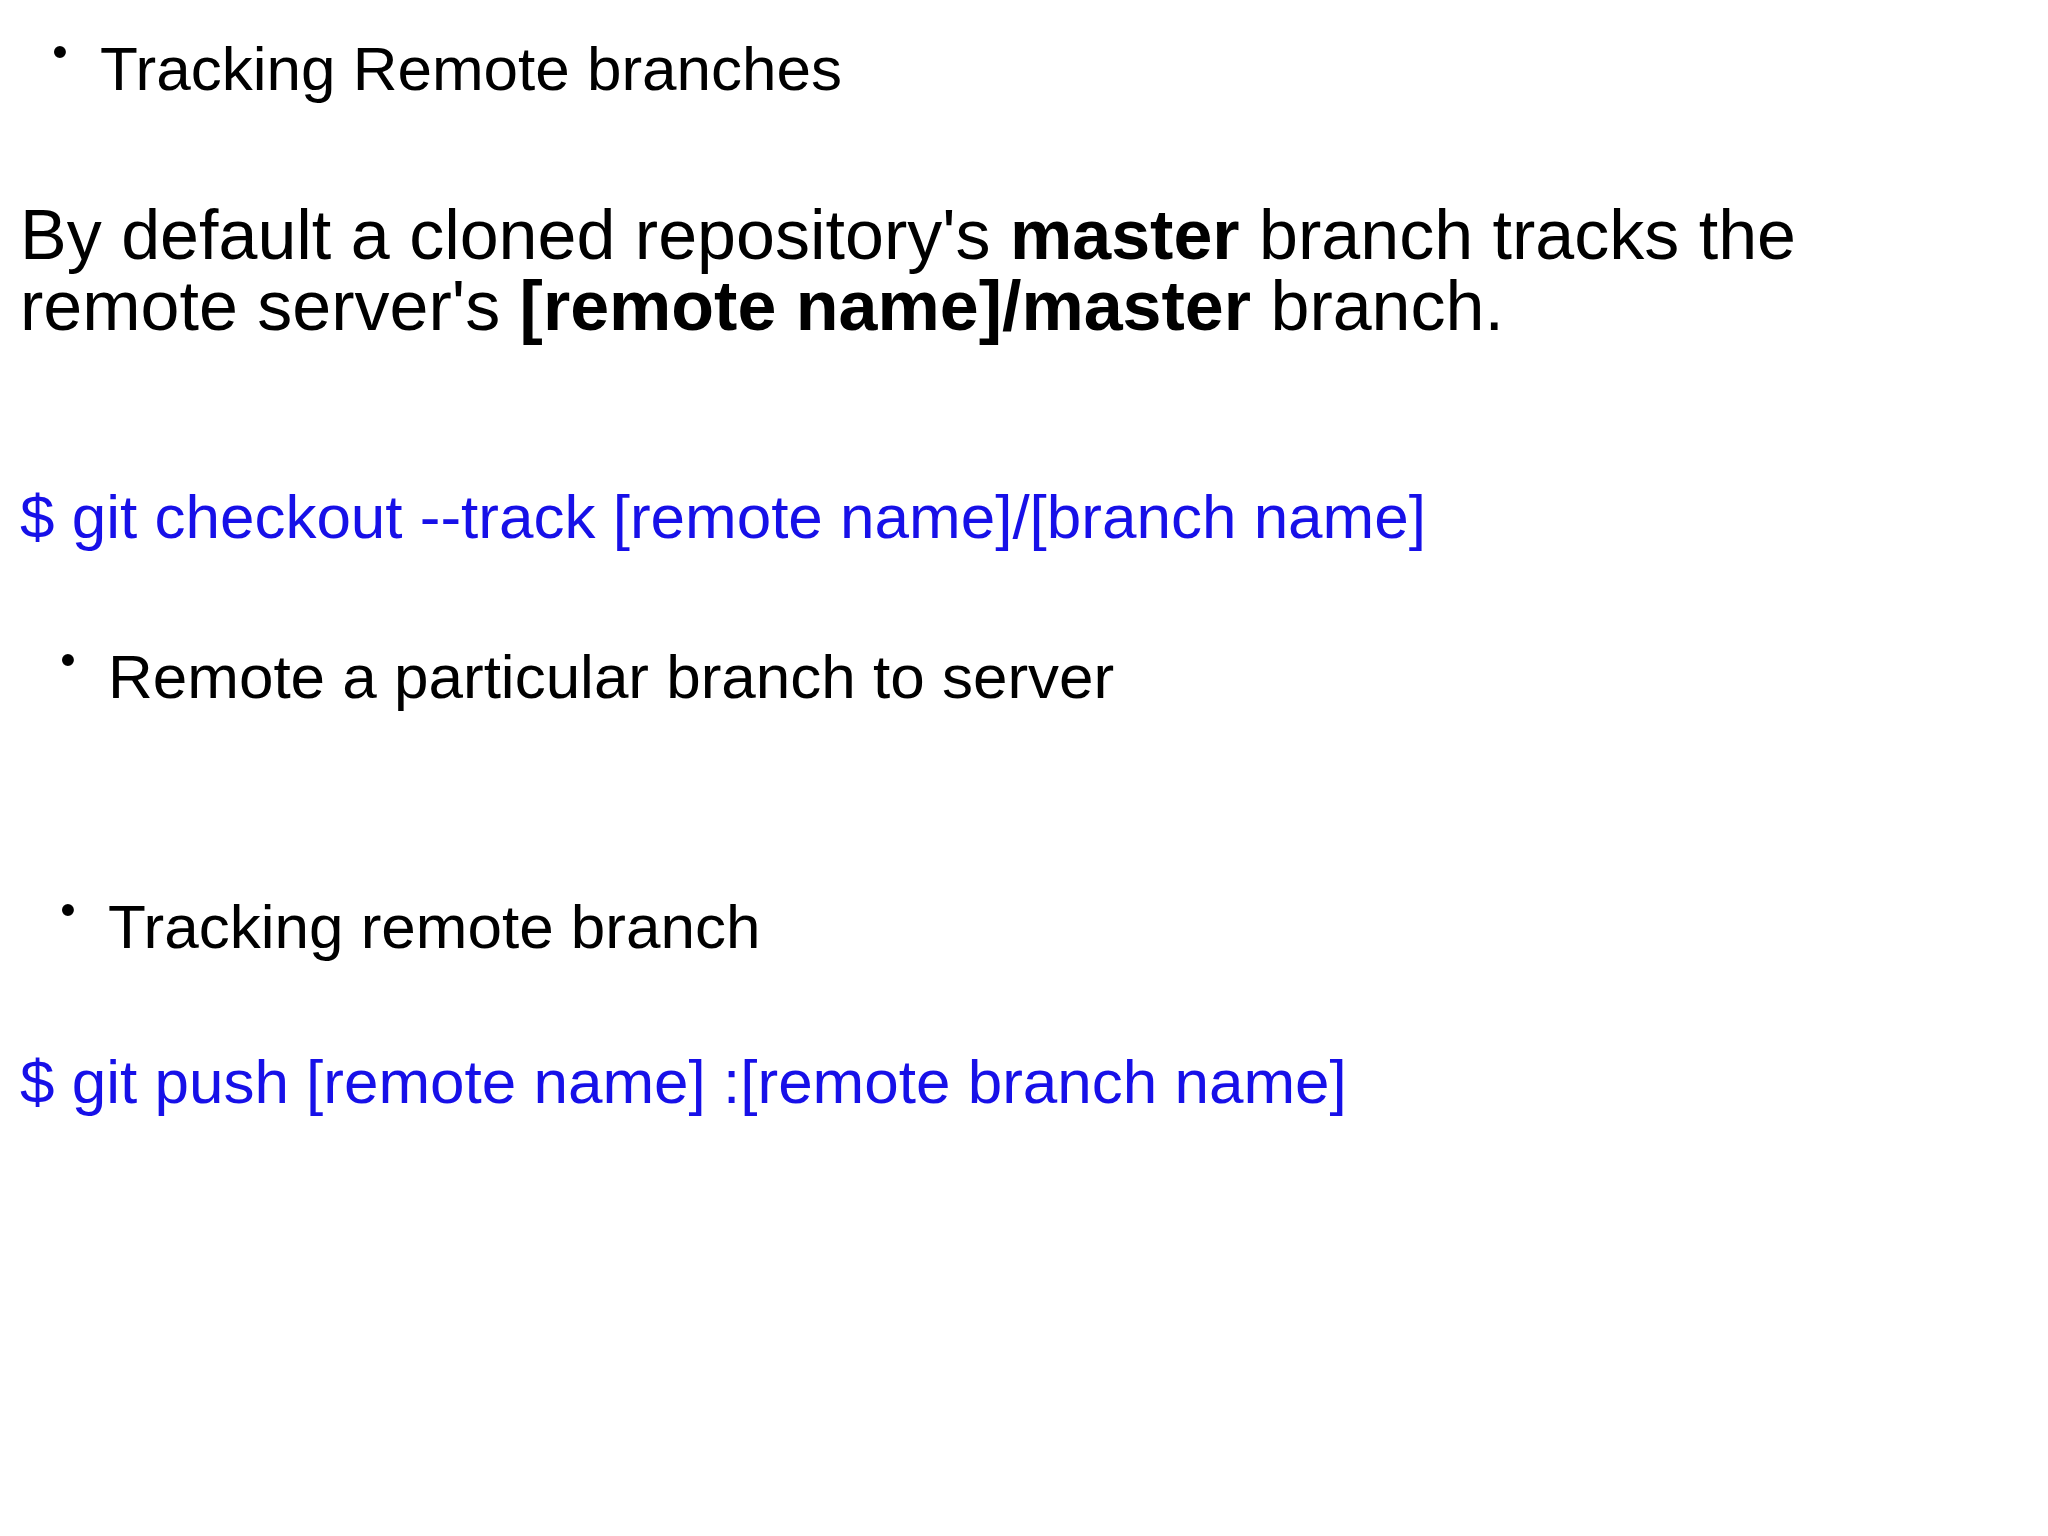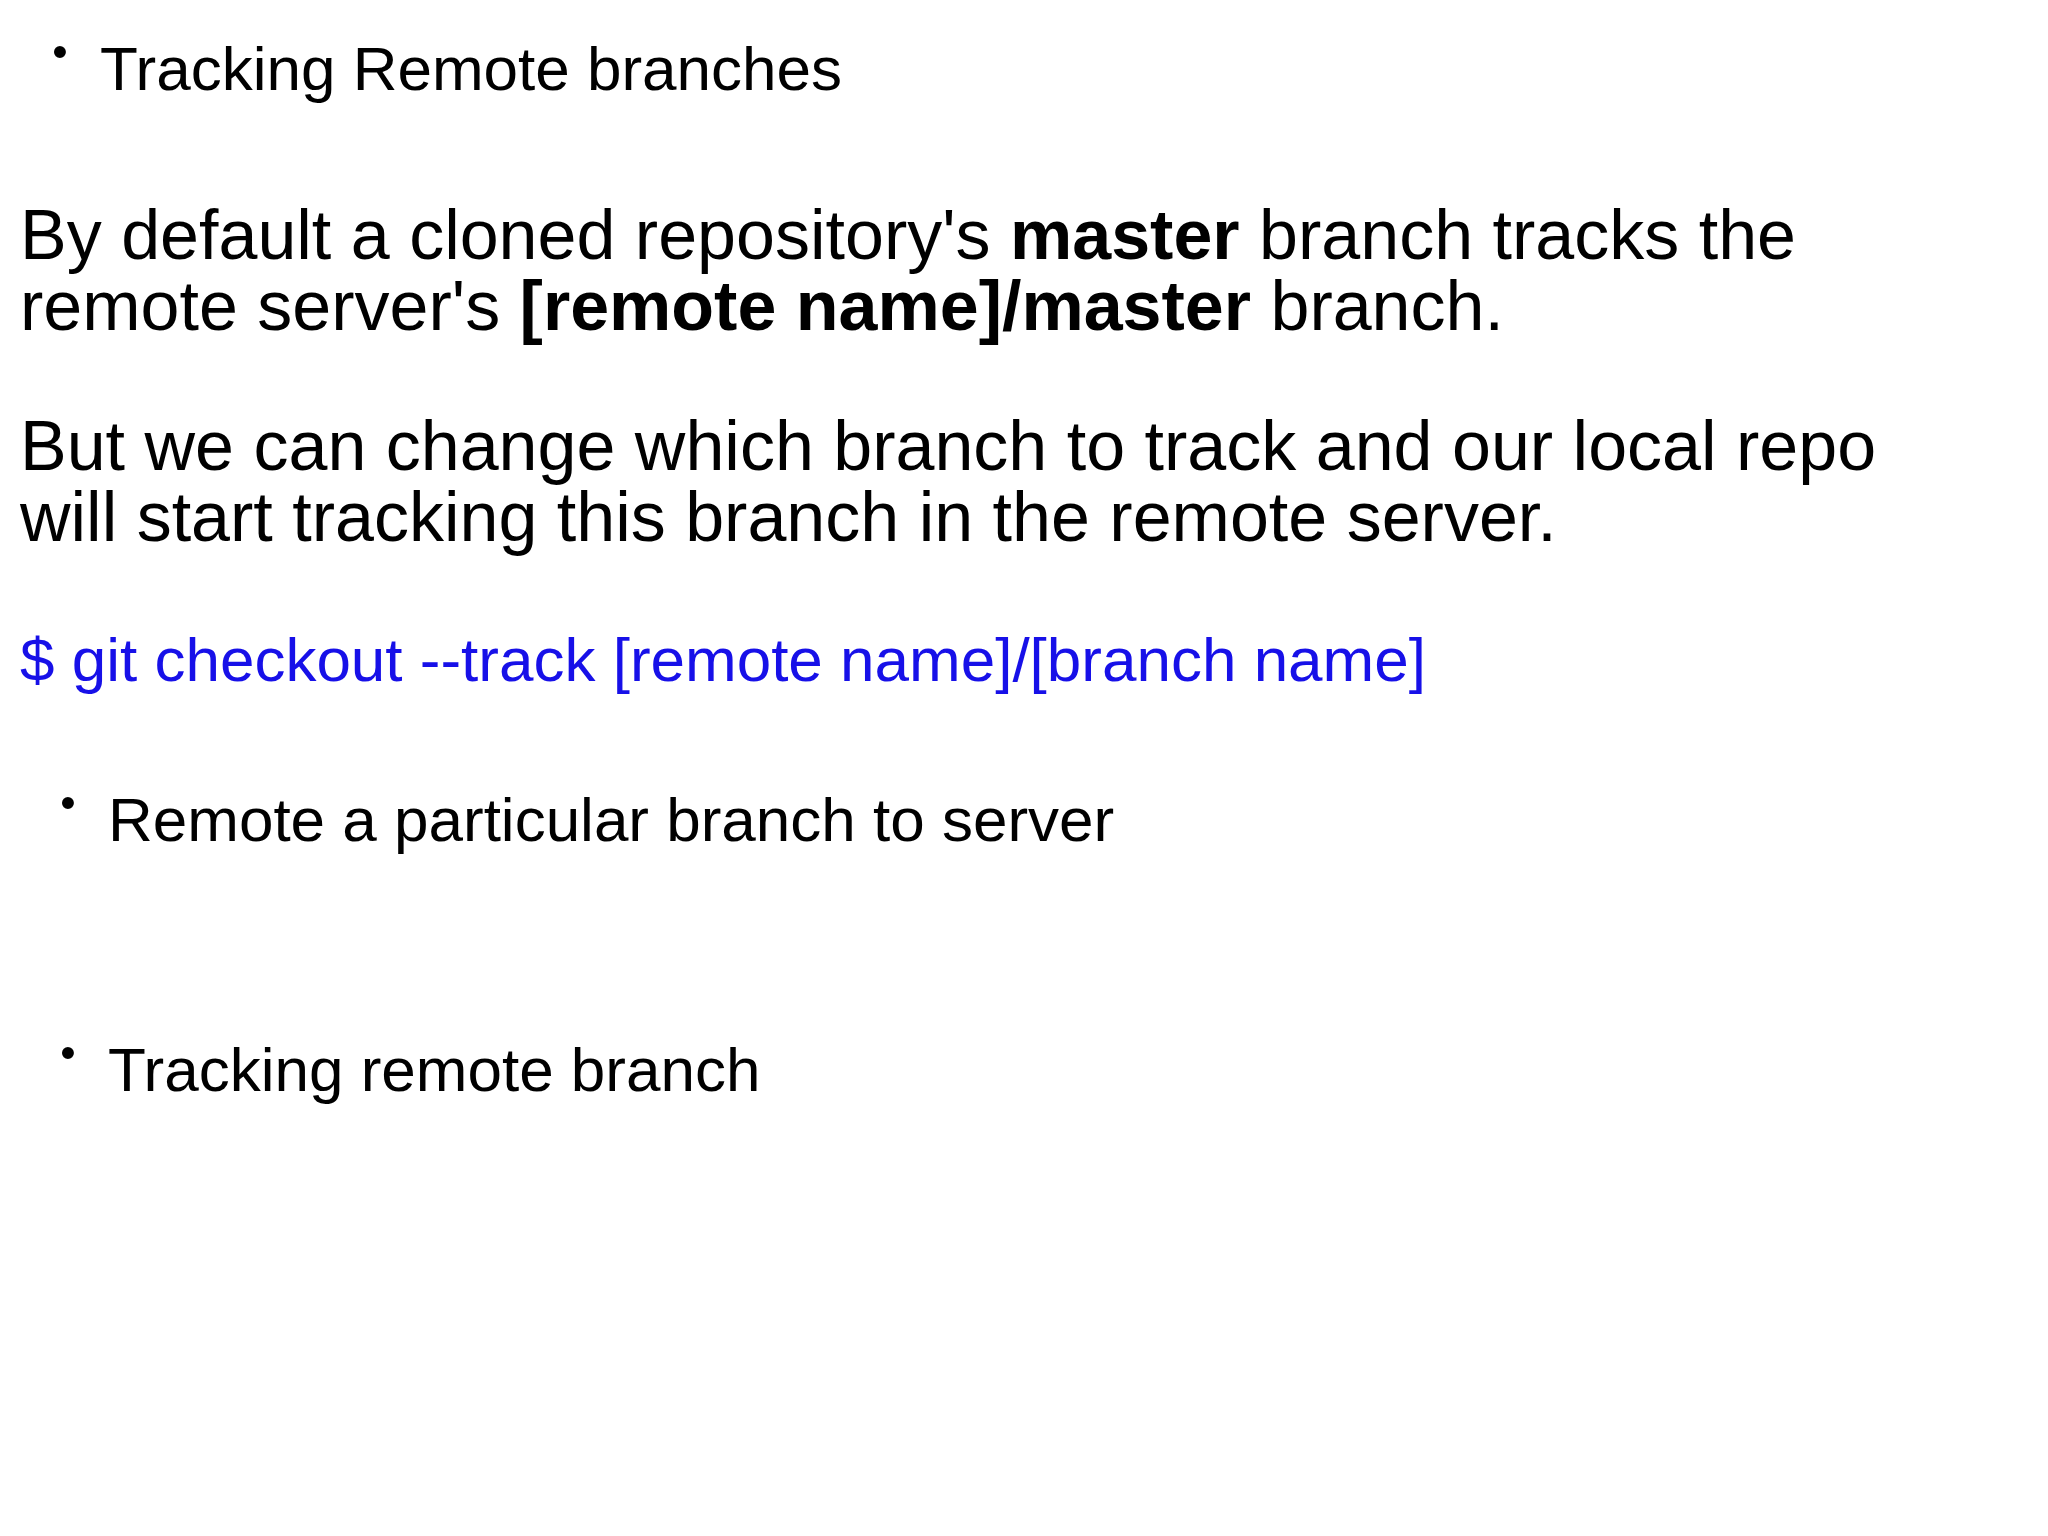--- a/index.html
+++ b/index.html
@@ -93,21 +93,20 @@
       <span class="bullet-mark">•</span>
       <span class="bullet-text">Tracking Remote branches</span>
     </div>
 
     <div class="sp-a"></div>
 
     <div class="para"><span>By default a cloned repository's </span><span class="bold">master</span><span> branch tracks the remote server's </span><span class="bold">[remote name]/master</span><span> branch.</span></div>
 
     <div class="sp-b"></div>
 
-    <div class="para">But we can change which branch to track and our local repo will start tracking this branch in the remote server.</div>
 
     <div class="sp-c"></div>
 
     <div class="cmd">$ git checkout --track [remote name]/[branch name]</div>
 
     <div class="sp-d"></div>
 
     <div class="bullet-row indent-bullet">
       <span class="bullet-mark">•</span>
       <span class="bullet-text">Remote a particular branch to server</span>
@@ -118,15 +117,16 @@
 
     <div class="sp-f"></div>
 
     <div class="bullet-row indent-bullet">
       <span class="bullet-mark">•</span>
       <span class="bullet-text">Tracking remote branch</span>
     </div>
 
     <div class="sp-g"></div>
 
+    <div class="cmd">$ git push [remote name] :[remote branch name]</div>
 
   </div>
 </div>
 
 </body></html>

